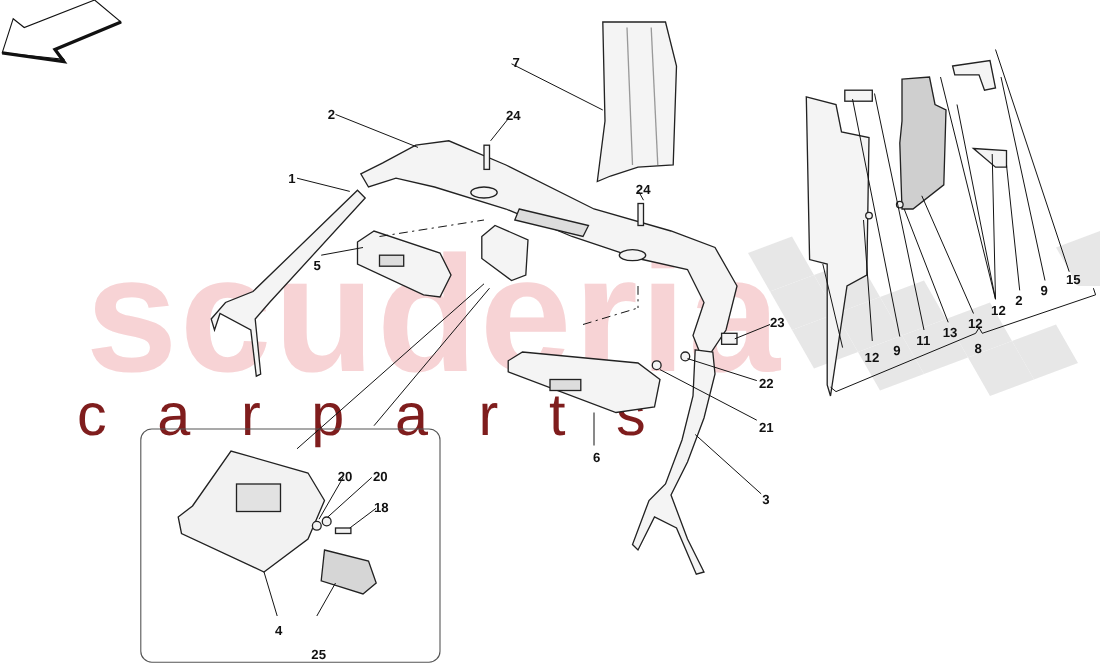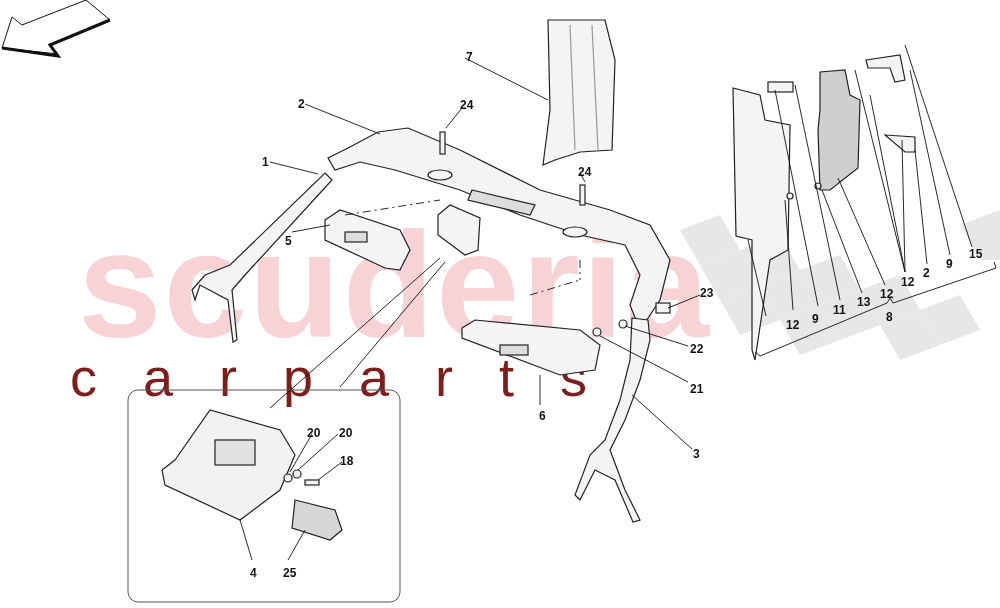--- a/index.html
+++ b/index.html
@@ -152,14 +152,14 @@
   <span class="label" style="left:901px;top:276px">12</span>
   <span class="label" style="left:946px;top:258px">9</span>
   <span class="label" style="left:340px;top:455px">18</span>
   <span class="label" style="left:339px;top:427px">20</span>
   <span class="label" style="left:307px;top:427px">20</span>
   <span class="label" style="left:690px;top:383px">21</span>
   <span class="label" style="left:690px;top:343px">22</span>
   <span class="label" style="left:700px;top:287px">23</span>
   <span class="label" style="left:460px;top:99px">24</span>
   <span class="label" style="left:578px;top:166px">24</span>
-  <span class="label" style="left:283px;top:567px">25</span>
+  <span class="label" style="left:283px;top:589px">25</span>
 </div>
 
 </body></html>

